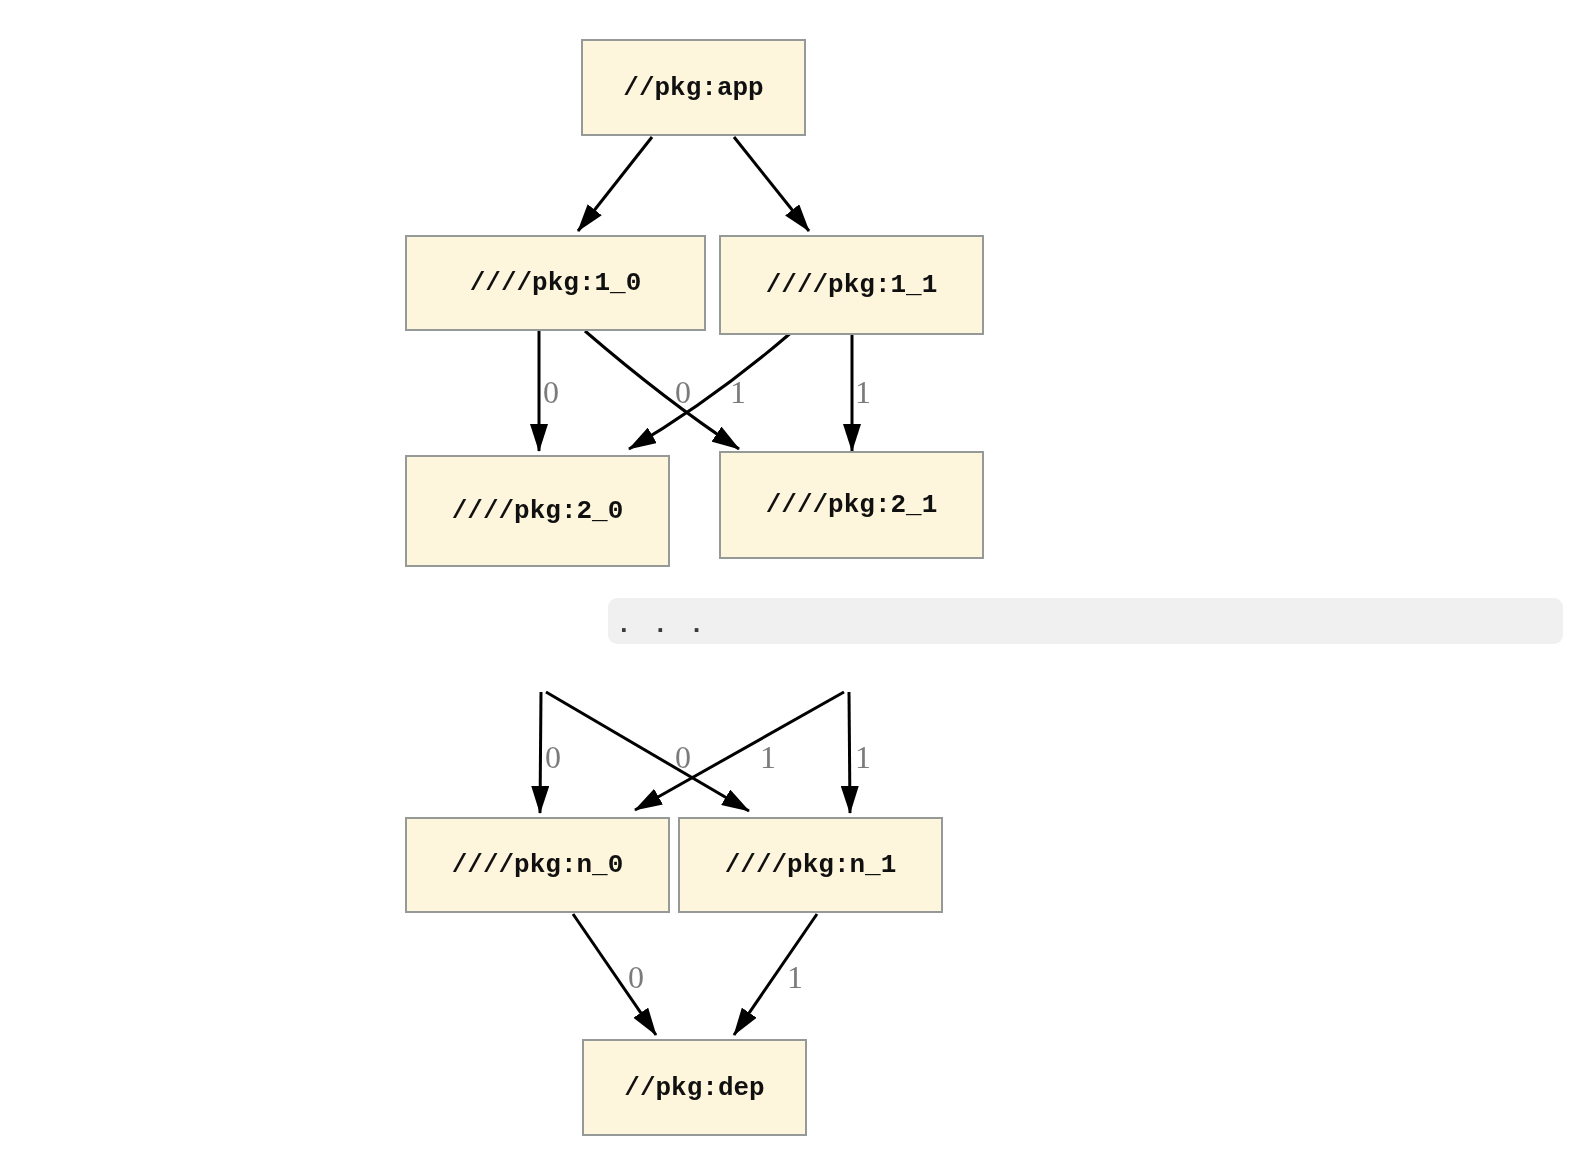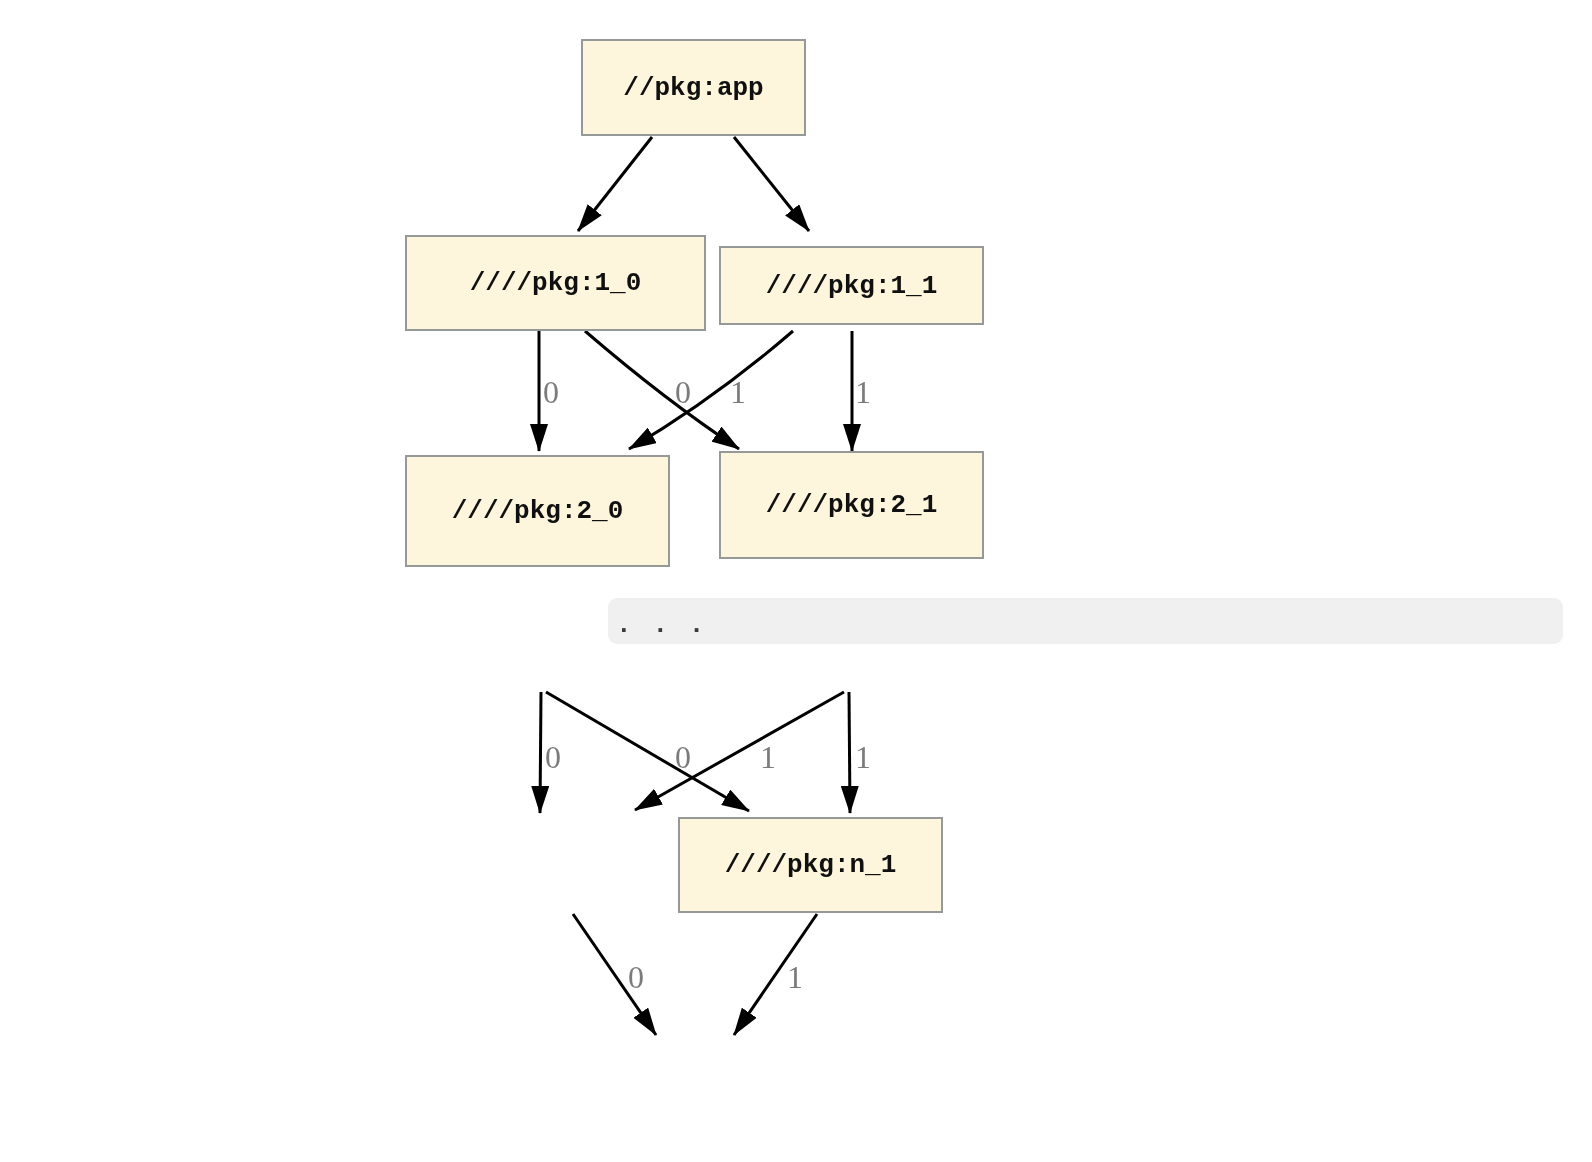--- a/index.html
+++ b/index.html
@@ -61,31 +61,37 @@
     <path class="edge" d="M573,914 L656,1035" marker-end="url(#arrow)"></path>
     <path class="edge" d="M817,914 L734,1035" marker-end="url(#arrow)"></path>
   </svg>
 
   <div class="node" style="left:581px;top:39px;width:225px;height:97px">
     <span class="node-label">//pkg:app</span>
   </div>
   <div class="node" style="left:405px;top:235px;width:301px;height:96px">
     <span class="node-label">////pkg:1_0</span>
   </div>
-  <div class="node" style="left:719px;top:246px;width:265px;height:79px">
+  <div class="node" style="left:719px;top:235px;width:265px;height:100px">
     <span class="node-label">////pkg:1_1</span>
   </div>
   <div class="node" style="left:405px;top:455px;width:265px;height:112px">
     <span class="node-label">////pkg:2_0</span>
   </div>
   <div class="node" style="left:719px;top:451px;width:265px;height:108px">
     <span class="node-label">////pkg:2_1</span>
   </div>
+  <div class="node" style="left:405px;top:817px;width:265px;height:96px">
+    <span class="node-label">////pkg:n_0</span>
+  </div>
   <div class="node" style="left:678px;top:817px;width:265px;height:96px">
     <span class="node-label">////pkg:n_1</span>
+  </div>
+  <div class="node" style="left:582px;top:1039px;width:225px;height:97px">
+    <span class="node-label">//pkg:dep</span>
   </div>
 
   <div class="band">
     <span class="dots">. . .</span>
   </div>
 
   <span class="elabel" style="left:543px;top:376px">0</span>
   <span class="elabel" style="left:675px;top:376px">0</span>
   <span class="elabel" style="left:730px;top:376px">1</span>
   <span class="elabel" style="left:855px;top:376px">1</span>

